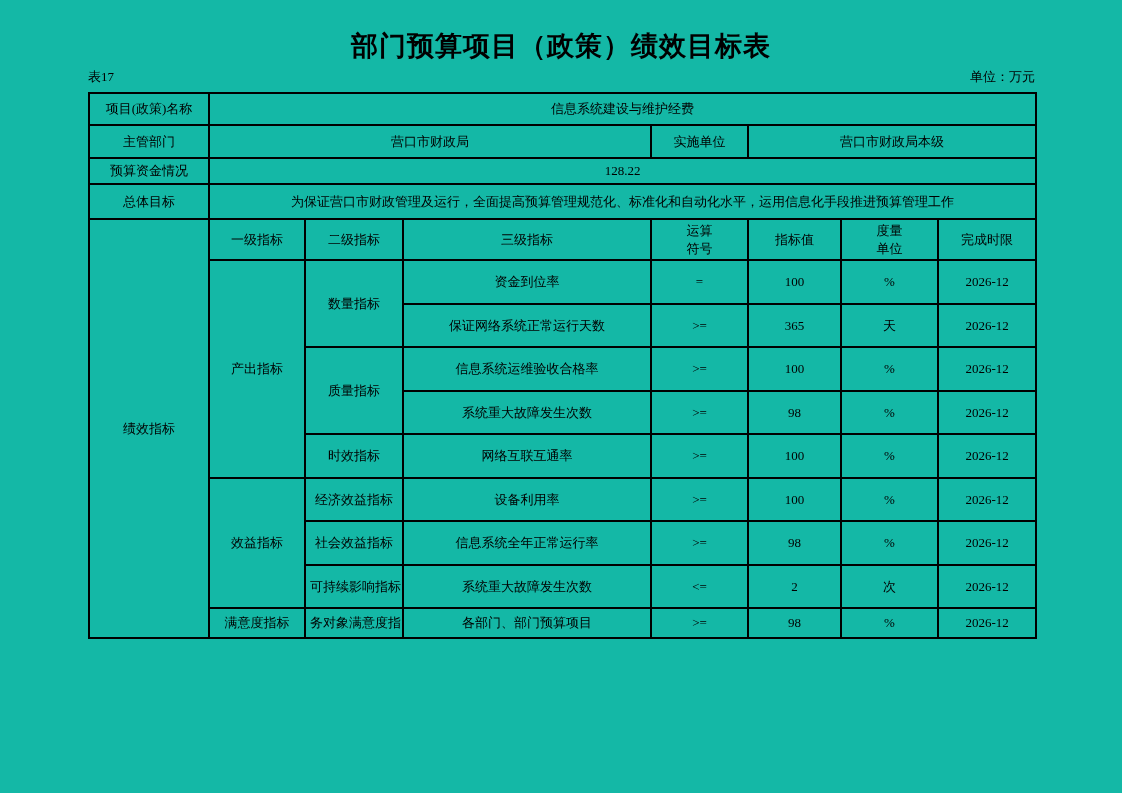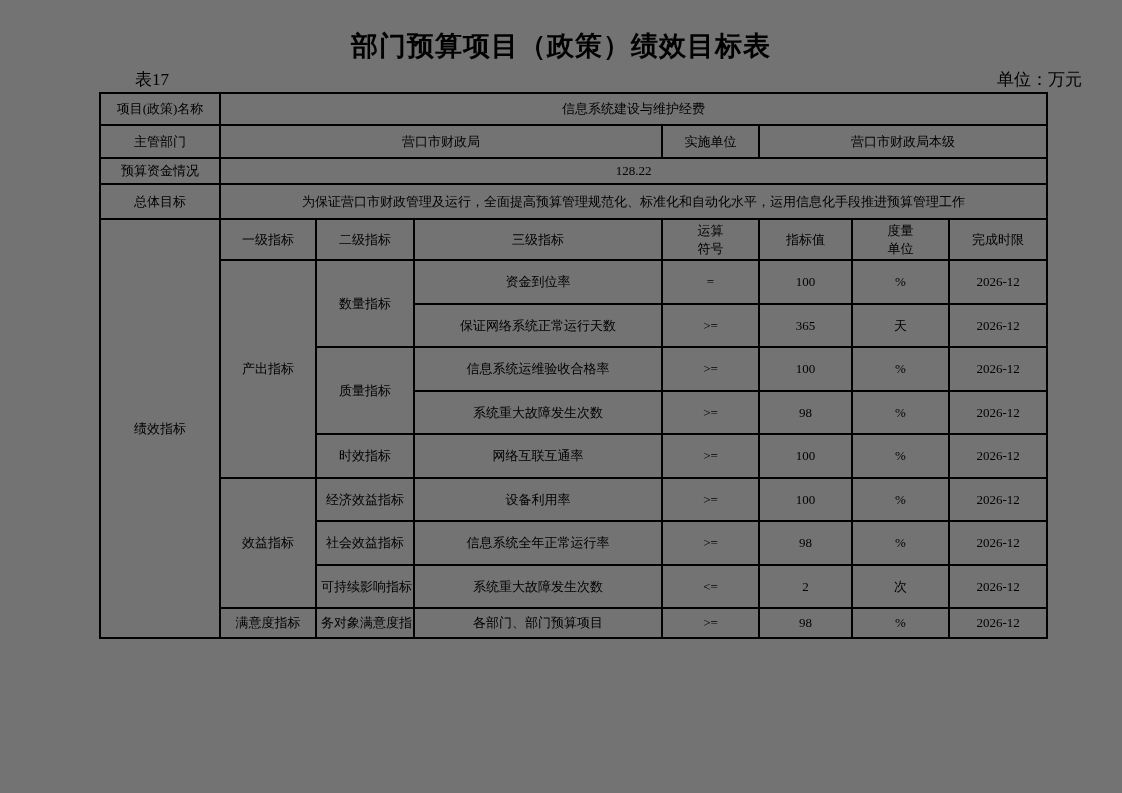--- a/index.html
+++ b/index.html
@@ -5,47 +5,46 @@
   * { margin: 0; padding: 0; box-sizing: border-box; }
   html, body { background: #ffffff; }
   body {
     font-family: "Liberation Serif", "DejaVu Serif", serif;
     color: #000;
   }
   .page {
     position: relative;
     width: 1122px;
     height: 793px;
-    background: #737373;
+    background: #14b8a6;
     overflow: hidden;
   }
   .doc-title {
     position: absolute;
     top: 28px;
     left: 0;
     width: 1122px;
     text-align: center;
     font-size: 27px;
     font-weight: bold;
     letter-spacing: 1px;
   }
   .meta-row {
     position: absolute;
     top: 68px;
     left: 88px;
     width: 947px;
     height: 20px;
-    font-size: 17px;
-    margin-left: 47px;
+    font-size: 13px;
   }
   .meta-left { position: absolute; left: 0; top: 0; }
   .meta-right { position: absolute; right: 0; top: 0; }
   table.main {
     position: absolute;
-    left: 99px;
+    left: 88px;
     top: 92px;
     width: 947px;
     border-collapse: collapse;
     table-layout: fixed;
     padding-left: 12px;
   }
   table.main td {
     border: 2px solid #000;
     font-size: 13px;
     text-align: center;

